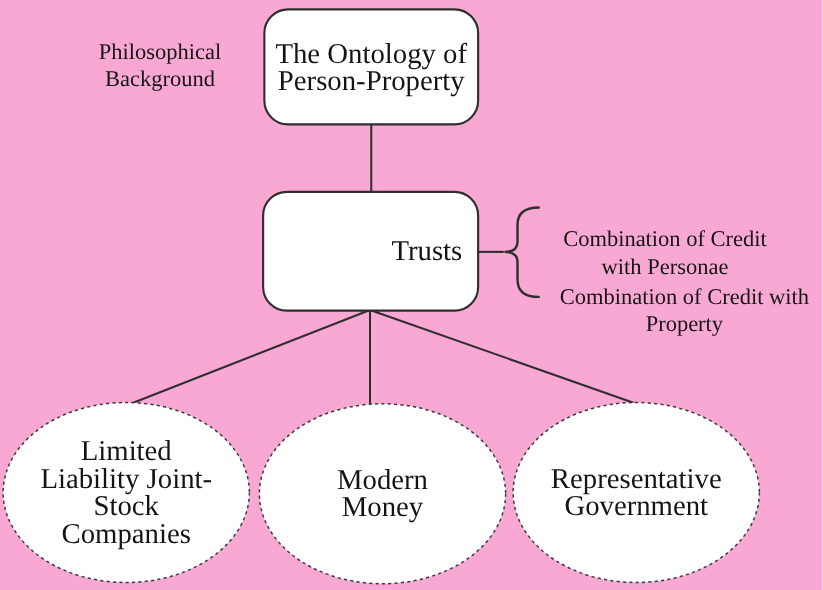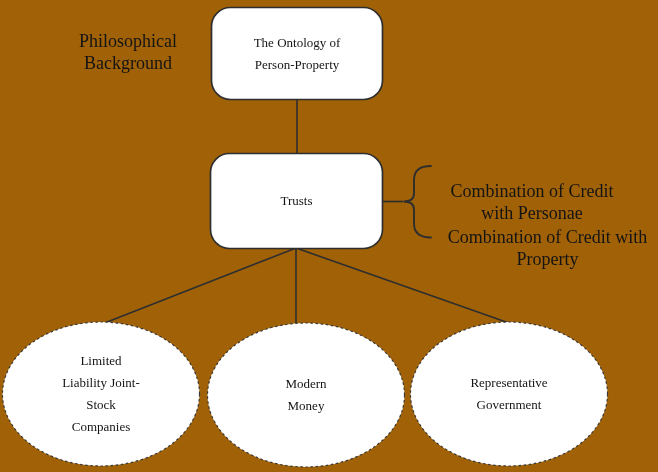--- a/index.html
+++ b/index.html
@@ -4,21 +4,21 @@
 <style>
   html, body {
     margin: 0;
     padding: 0;
     background: #ffffff;
   }
   .canvas {
     position: relative;
     width: 658px;
     height: 472px;
-    background: #a16207;
+    background: #f9a8d4;
     font-family: "Liberation Serif", "DejaVu Serif", serif;
     color: #141414;
     overflow: hidden;
   }
   .lines-layer {
     position: absolute;
     left: 0;
     top: 0;
     width: 658px;
     height: 472px;
@@ -30,21 +30,21 @@
     line-height: 22px;
     white-space: pre-line;
     color: #141414;
   }
   .boxtxt {
     position: absolute;
     display: flex;
     align-items: center;
     justify-content: center;
     text-align: center;
-    font-size: 13px;
+    font-size: 23px;
     line-height: 22px;
     white-space: pre-line;
     color: #141414;
   }
 </style>
 </head>
 <body>
 
 <div class="canvas">
 
@@ -66,21 +66,21 @@
     <ellipse cx="101" cy="394" rx="98.5" ry="72" fill="#ffffff" stroke="#3a3a3a" stroke-width="1.2" stroke-dasharray="2.5 2.6"></ellipse>
     <ellipse cx="306" cy="395" rx="98.5" ry="72" fill="#ffffff" stroke="#3a3a3a" stroke-width="1.2" stroke-dasharray="2.5 2.6"></ellipse>
     <ellipse cx="509" cy="394" rx="98.5" ry="72" fill="#ffffff" stroke="#3a3a3a" stroke-width="1.2" stroke-dasharray="2.5 2.6"></ellipse>
   </svg>
 
   <div class="txt" style="left:55px; top:30px; width:146px;">Philosophical
 Background</div>
   <div class="boxtxt" style="left:211px; top:7px; width:172px; height:93px;">The Ontology of
 Person-Property</div>
 
-  <div class="boxtxt" style="left:210px; top:153px; width:173px; height:96px;">Trusts</div>
+  <div class="boxtxt" style="left:210px; top:153px; width:173px; height:96px;padding-left:45px;">Trusts</div>
   <div class="txt" style="left:437px; top:156px; width:190px;margin-top:24px;">Combination of Credit
 with Personae</div>
   <div class="txt" style="left:445px; top:226px; width:205px;">Combination of Credit with
 Property</div>
 
   <div class="boxtxt" style="left:2px; top:322px; width:198px; height:144px;">Limited
 Liability Joint-
 Stock
 Companies</div>
   <div class="boxtxt" style="left:207px; top:323px; width:198px; height:144px;">Modern

